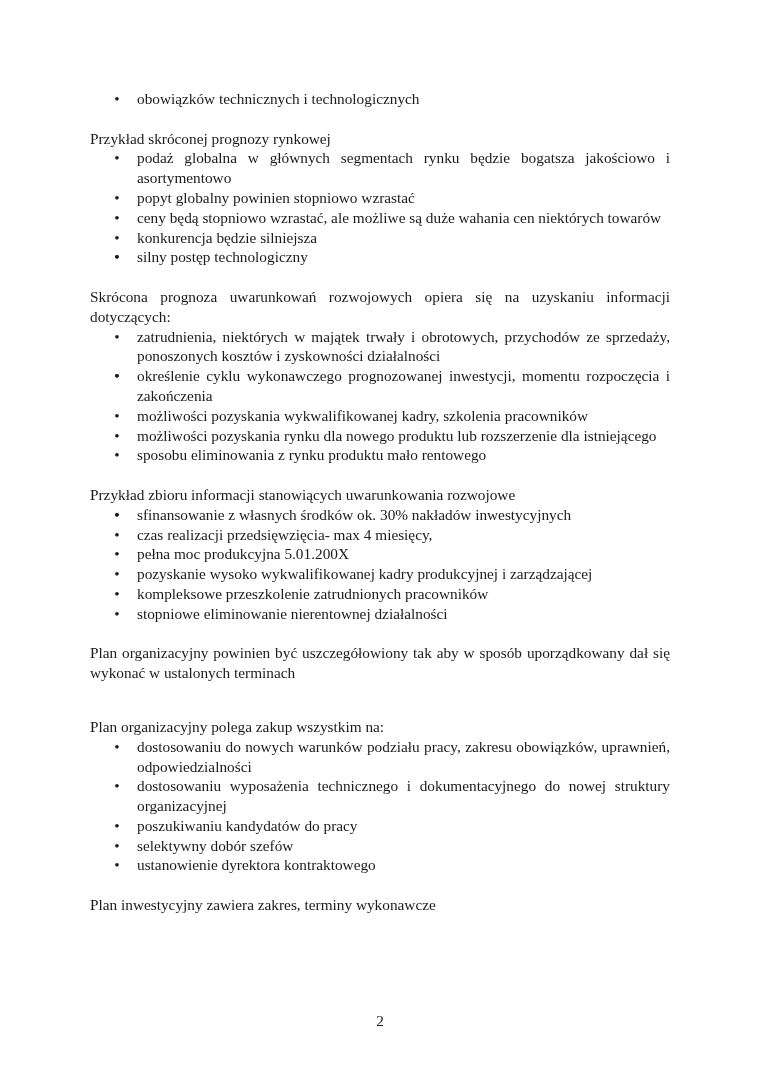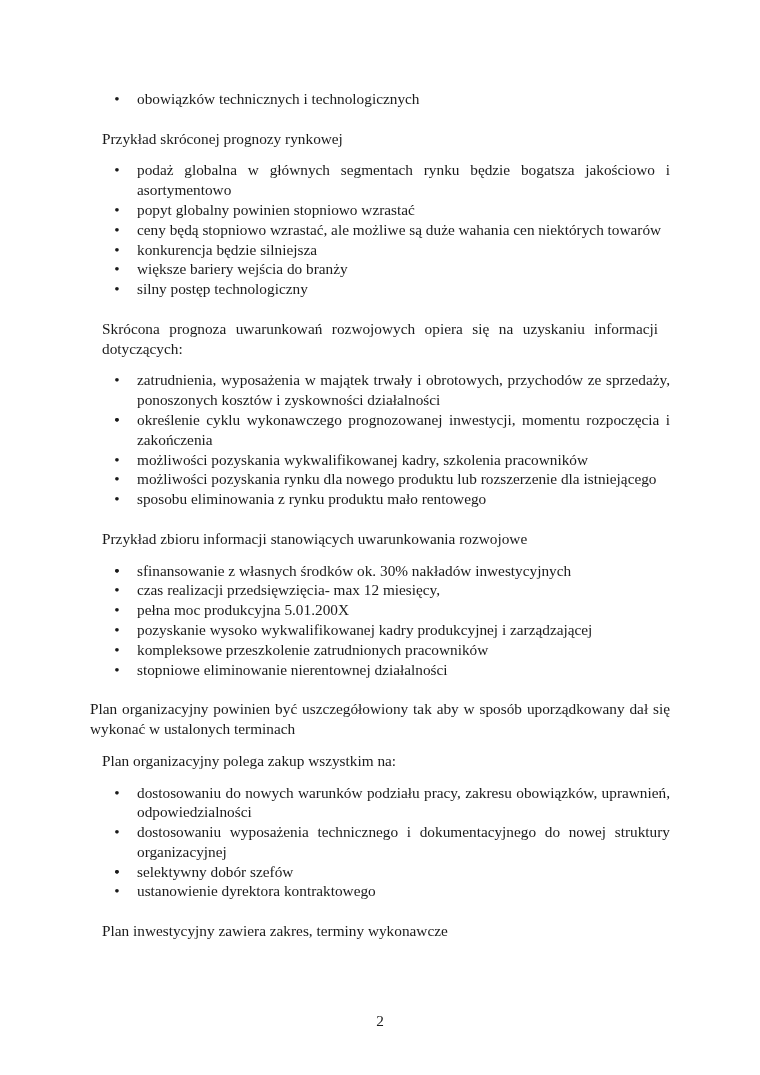--- a/index.html
+++ b/index.html
@@ -2,22 +2,22 @@
 <html><head>
   <meta charset="utf-8">
   <style>
     html, body { margin: 0; padding: 0; background: #ffffff; }
     body { width: 760px; height: 1075px; position: relative; overflow: hidden; }
     .page {
       position: absolute; left: 90px; top: 89px; width: 580px;
       font-family: "Liberation Serif", "DejaVu Serif", serif;
       font-size: 15.3px; line-height: 19.8px; color: #1a1a1a;
     }
-    .para { margin: 0 0 6px 0; text-align: justify; }
-    .para.lead { margin: 12px; }
+    .para { margin: 0 0 34px 0; text-align: justify; }
+    .para.lead { margin: 0; }
     ul.blist { list-style: none; margin: 0 0 19.8px 0; padding: 0; }
     ul.blist li {
       position: relative; padding-left: 47px; text-align: justify;
     }
     ul.blist li .bullet {
       position: absolute; left: 22px; top: 0; width: 10px; text-align: center;
     }
     .page-number {
       position: absolute; left: 0; right: 0; top: 1012px; text-align: center;
       font-family: "Liberation Serif", "DejaVu Serif", serif;
@@ -32,52 +32,52 @@
   <ul class="blist">
     <li><span class="bullet">•</span><span>obowiązków technicznych i technologicznych</span></li>
   </ul>
 
   <p class="para lead">Przykład skróconej prognozy rynkowej</p>
   <ul class="blist">
     <li><span class="bullet">•</span><span>podaż globalna w głównych segmentach rynku będzie bogatsza jakościowo i asortymentowo</span></li>
     <li><span class="bullet">•</span><span>popyt globalny powinien stopniowo wzrastać</span></li>
     <li><span class="bullet">•</span><span>ceny będą stopniowo wzrastać, ale możliwe są duże wahania cen niektórych towarów</span></li>
     <li><span class="bullet">•</span><span>konkurencja będzie silniejsza</span></li>
-    <li><span class="bullet">•</span><span>większe bariery wejścia do branży</span></li>
+    <li><span class="bullet">•</span></li>
     <li><span class="bullet">•</span><span>silny postęp technologiczny</span></li>
   </ul>
 
   <p class="para lead">Skrócona prognoza uwarunkowań rozwojowych opiera się na uzyskaniu informacji dotyczących:</p>
   <ul class="blist">
-    <li><span class="bullet">•</span><span>zatrudnienia, wyposażenia w majątek trwały i obrotowych, przychodów ze sprzedaży, ponoszonych kosztów i zyskowności działalności</span></li>
+    <li><span class="bullet">•</span><span>zatrudnienia, niektórych w majątek trwały i obrotowych, przychodów ze sprzedaży, ponoszonych kosztów i zyskowności działalności</span></li>
     <li><span class="bullet">•</span></li>
     <li><span class="bullet">•</span><span>określenie cyklu wykonawczego prognozowanej inwestycji, momentu rozpoczęcia i zakończenia</span></li>
     <li><span class="bullet">•</span><span>możliwości pozyskania wykwalifikowanej kadry, szkolenia pracowników</span></li>
     <li><span class="bullet">•</span><span>możliwości pozyskania rynku dla nowego produktu lub rozszerzenie dla istniejącego</span></li>
     <li><span class="bullet">•</span><span>sposobu eliminowania z rynku produktu mało rentowego</span></li>
   </ul>
 
   <p class="para lead">Przykład zbioru informacji stanowiących uwarunkowania rozwojowe</p>
   <ul class="blist">
     <li><span class="bullet">•</span></li>
     <li><span class="bullet">•</span><span>sfinansowanie z własnych środków ok. 30% nakładów inwestycyjnych</span></li>
-    <li><span class="bullet">•</span><span>czas realizacji przedsięwzięcia- max 12 miesięcy,</span></li>
+    <li><span class="bullet">•</span><span>czas realizacji przedsięwzięcia- max 4 miesięcy,</span></li>
     <li><span class="bullet">•</span><span>pełna moc produkcyjna 5.01.200X</span></li>
     <li><span class="bullet">•</span><span>pozyskanie wysoko wykwalifikowanej kadry produkcyjnej i zarządzającej</span></li>
     <li><span class="bullet">•</span><span>kompleksowe przeszkolenie zatrudnionych pracowników</span></li>
     <li><span class="bullet">•</span><span>stopniowe eliminowanie nierentownej działalności</span></li>
   </ul>
 
   <p class="para">Plan organizacyjny powinien być uszczegółowiony tak aby w sposób uporządkowany dał się wykonać w ustalonych terminach</p>
 
   <p class="para lead">Plan organizacyjny polega zakup wszystkim na:</p>
   <ul class="blist">
     <li><span class="bullet">•</span><span>dostosowaniu do nowych warunków podziału pracy, zakresu obowiązków, uprawnień, odpowiedzialności</span></li>
     <li><span class="bullet">•</span><span>dostosowaniu wyposażenia technicznego i dokumentacyjnego do nowej struktury organizacyjnej</span></li>
-    <li><span class="bullet">•</span></li>
+    <li><span class="bullet">•</span><span>poszukiwaniu kandydatów do pracy</span></li>
     <li><span class="bullet">•</span><span>selektywny dobór szefów</span></li>
     <li><span class="bullet">•</span><span>ustanowienie dyrektora kontraktowego</span></li>
   </ul>
 
   <p class="para lead">Plan inwestycyjny zawiera zakres, terminy wykonawcze</p>
 </div>
 
 <div class="page-number">2</div>
 
 </body></html>

